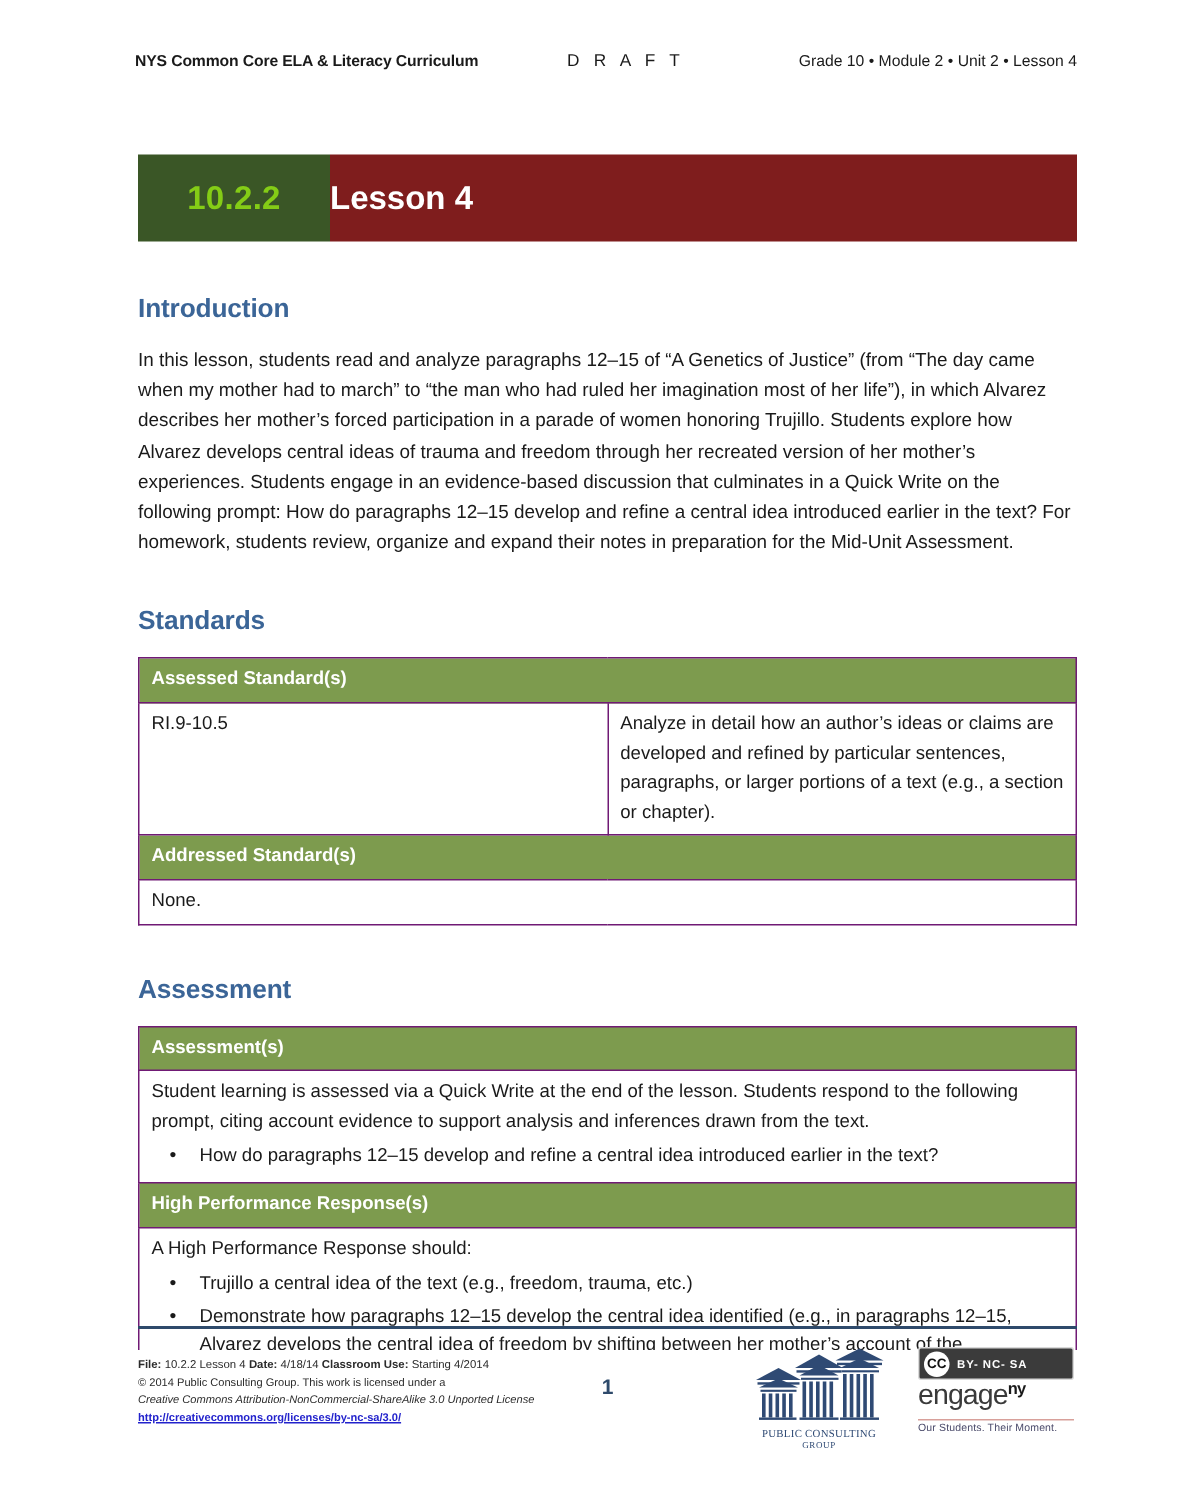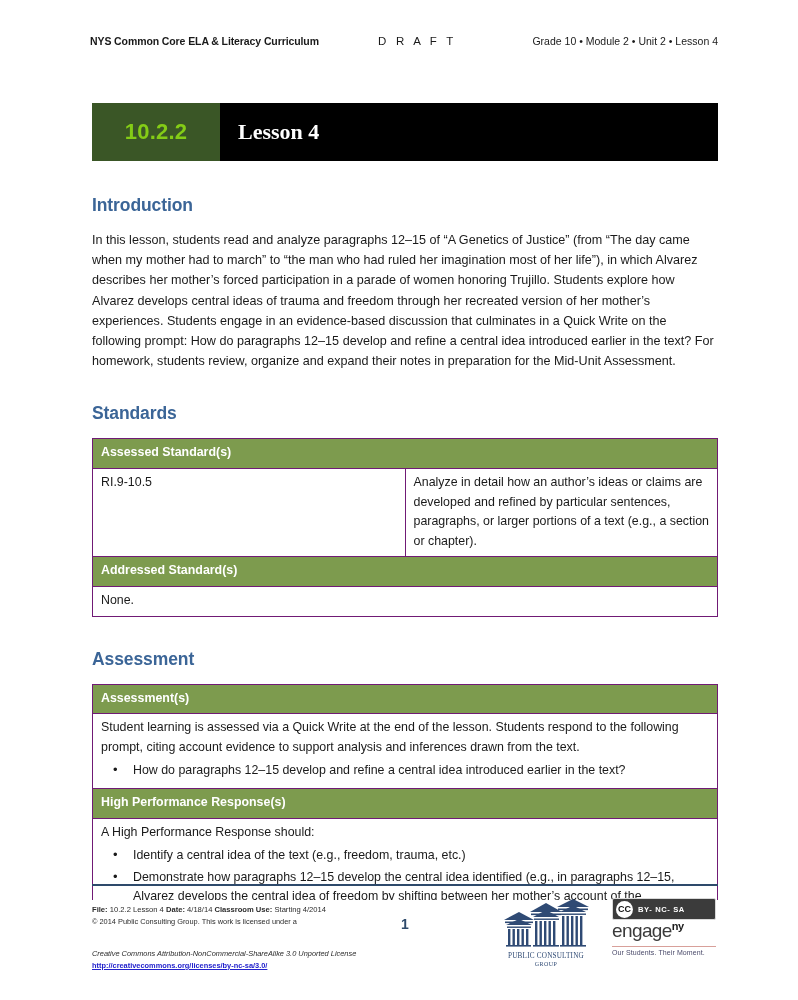--- a/index.html
+++ b/index.html
@@ -68,28 +68,26 @@
     color: #84cc16;
     display: flex;
     align-items: center;
     justify-content: center;
     font-size: 22px;
     font-weight: bold;
     letter-spacing: 0.2px;
   }
   .banner-title {
     flex: 1;
-    background: #000000;
+    background: #7f1d1d;
     color: #ffffff;
     display: flex;
     align-items: center;
-    padding-left: 18px;
     font-size: 22px;
     font-weight: bold;
-    font-family: Liberation Serif, serif;
   }
 
   
   .content {
     position: absolute;
     top: 195px;
     left: 92px;
     width: 626px;
   }
 
@@ -188,21 +186,21 @@
     left: 0;
     top: 6px;
     width: 330px;
     font-size: 7.6px;
     line-height: 11.6px;
     color: #2b2b2b;
   }
   .footer-text .l1 { font-weight: normal; }
   .footer-text .l1 b { font-weight: bold; }
   .footer-text .l2 { font-size: 7.4px; }
-  .footer-text .l3 { font-size: 7.4px; font-style: italic; margin-top: 21px; }
+  .footer-text .l3 { font-size: 7.4px; font-style: italic; }
   .footer-text .l4 a,
   .footer-text .l4 {
     font-size: 7.4px;
     color: #2222cc;
     text-decoration: underline;
     font-weight: bold;
   }
 
   .page-num {
     position: absolute;
@@ -380,21 +378,21 @@
             </ul>
           </td>
         </tr>
         <tr>
           <td class="hdr-green">High Performance Response(s)</td>
         </tr>
         <tr>
           <td>
             <div class="intro-line">A High Performance Response should:</div>
             <ul class="bullets">
-              <li>Identify a central idea of the text (e.g., freedom, trauma, etc.)</li>
+              <li>Trujillo a central idea of the text (e.g., freedom, trauma, etc.)</li>
               <li>Demonstrate how paragraphs 12–15 develop the central idea identified (e.g., in paragraphs 12–15, Alvarez develops the central idea of freedom by shifting between her mother’s account of the</li>
             </ul>
           </td>
         </tr>
       </tbody>
         </table>
     </div>
 
   </div>
 

